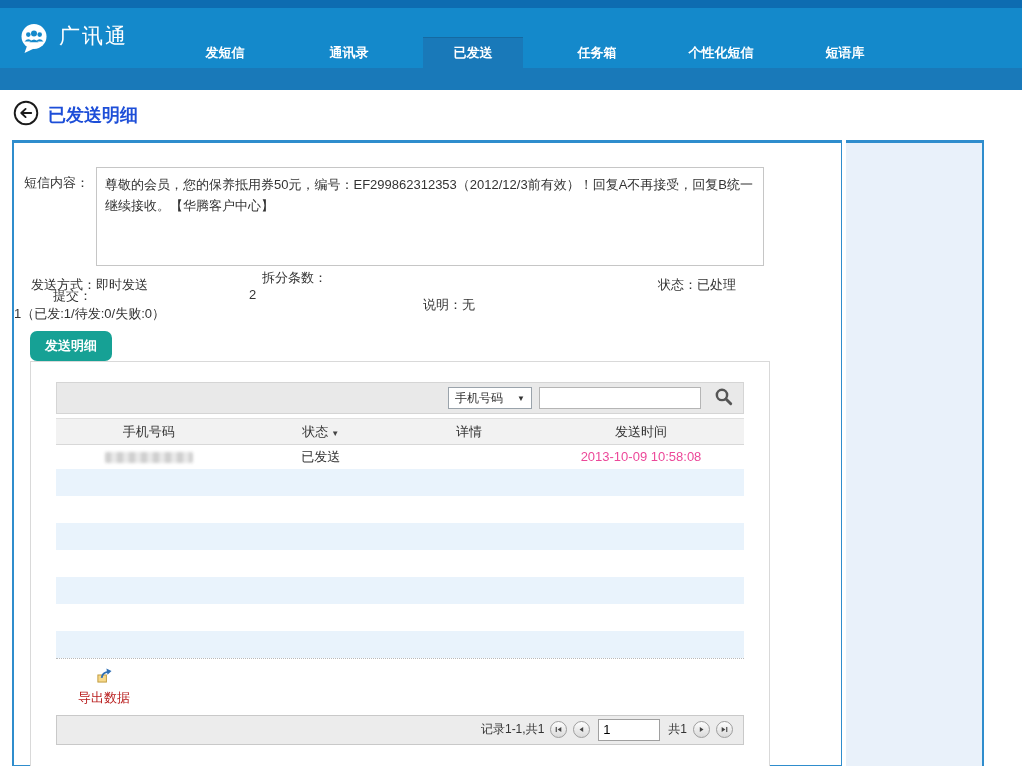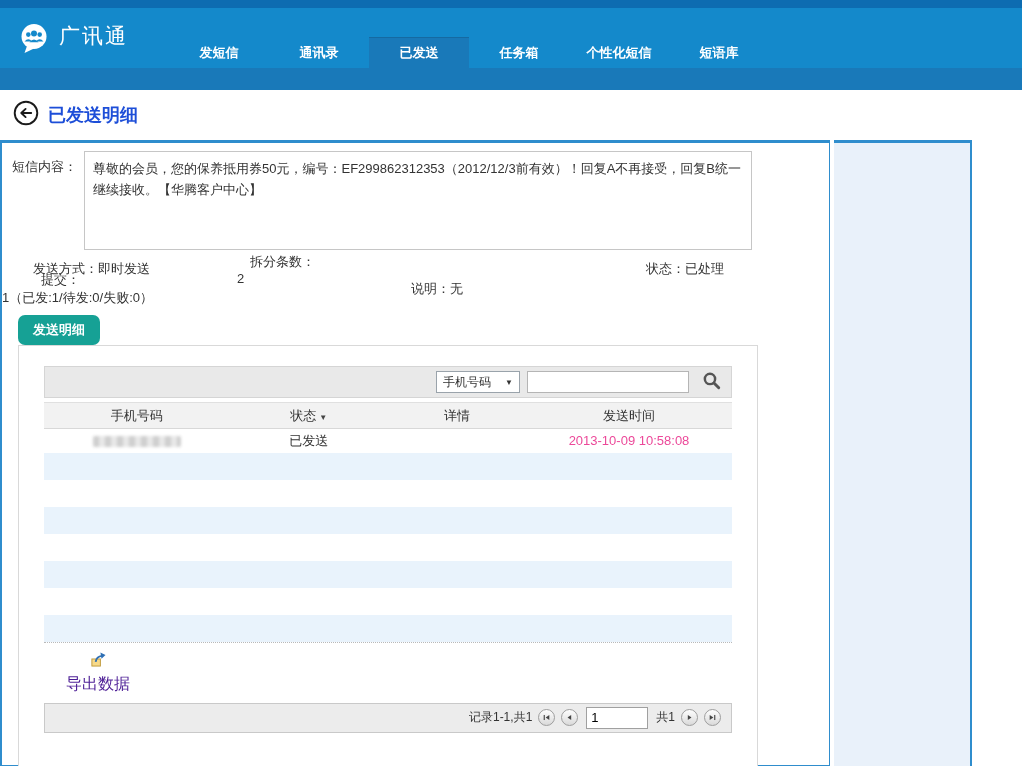--- a/index.html
+++ b/index.html
@@ -2,48 +2,48 @@
 <html><head>
 <meta charset="utf-8">
 <style>
   html,body{margin:0;padding:0;width:1022px;height:766px;overflow:hidden;background:#fff;
     font-family:"Liberation Sans","DejaVu Sans",sans-serif;}
   
   .top-strip{height:8px;background:#0d6cb1;}
   .header-main{height:60px;background:#1489cb;position:relative;display:flex;align-items:center;}
   .brand{display:flex;gap:9px;margin-left:18px;color:#fff;font-size:21px;letter-spacing:2px;}
   .brand svg{display:block;}
-  .main-nav{position:absolute;left:169px;bottom:0;display:flex;}
+  .main-nav{position:absolute;left:175px;bottom:0;display:flex;gap:24px;}
   .nav-item{width:100px;height:31px;line-height:31px;text-align:center;color:#fff;
     font-weight:bold;font-size:13px;cursor:pointer;}
   .nav-item.active{background:#1979b9;box-shadow:inset 0 1px 0 rgba(0,0,0,.12);}
   .header-strip{height:22px;background:#1979b9;}
   
   .title-row{height:50px;display:flex;align-items:center;gap:9px;padding-left:13px;background:#fff;}
   .page-title{font-size:18px;font-weight:bold;color:#1d4ed8;}
   
   .content{display:flex;align-items:stretch;height:626px;}
-  .main-panel{width:830px;margin-left:0;border:1px solid #2f8dcd;border-top:3px solid #2f8dcd;
-    border-left-width:2px;background:#fff;padding-top:8px;box-sizing:border-box;}
+  .main-panel{width:830px;margin-left:12px;border:1px solid #2f8dcd;border-top:3px solid #2f8dcd;
+    border-left-width:2px;background:#fff;padding-top:24px;box-sizing:border-box;}
   .right-panel{width:138px;margin-left:4px;background:#e9f1fa;border-top:3px solid #2f8dcd;
     border-right:2px solid #2f8dcd;box-sizing:border-box;}
   
   .sms-row{display:flex;padding-left:10px;font-size:13px;color:#333;}
   .sms-label{width:72px;padding-top:7px;white-space:nowrap;}
   .sms-content{width:650px;height:85px;border:1px solid #c6c6c6;padding:6px 8px;font-size:13px;
     line-height:1.65;color:#333;resize:none;overflow:hidden;
     font-family:"Liberation Sans","DejaVu Sans",sans-serif;background:#fff;}
   
   .meta{font-size:13px;color:#333;margin-top:9px;}
   .meta-row{display:flex;height:20px;align-items:center;}
   .meta-col1{width:235px;display:flex;}
   .meta-col2{width:400px;display:flex;flex-direction:column;}
   .meta-col3{flex:1;display:flex;}
   .lbl{display:inline-block;text-align:right;white-space:nowrap;}
-  .meta-col1 .lbl{width:96px;}
+  .meta-col1 .lbl{width:82px;}
   .meta-col2 .lbl{width:78px;}
   .meta-col3 .lbl{width:48px;}
   
   .detail-tab{display:inline-block;margin:16px 0 0 16px;background:#16a195;color:#fff;
     font-size:13px;font-weight:bold;padding:6px 15px;cursor:pointer;border-radius:7px;}
   .tab-panel{margin-left:16px;width:740px;border:1px solid #d9d9d9;background:#fff;
     padding:20px 0 35px 0;box-sizing:border-box;}
   .widget{margin:0 25px;}
   
   .search-bar{height:30px;background:#e9e9e9;border:1px solid #d5d5d5;display:flex;
@@ -62,21 +62,21 @@
   tr.data-row{height:24px;}
   tr.data-row td{text-align:center;}
   td.time-cell{color:#ec4899;}
   tr.empty-row{height:27px;}
   tr.empty-row.blue{background:#e9f3fc;}
   .redacted{display:inline-block;width:88px;height:11px;border-radius:2px;vertical-align:middle;
     background:repeating-linear-gradient(90deg,#c7c7c7 0 6px,#e4e4e4 6px 12px);filter:blur(1.6px);opacity:.85;}
   
   .export-row{border-top:1px dotted #b9b9b9;padding:6px 0 7px 16px;}
   .export-btn{display:inline-flex;flex-direction:column;align-items:center;gap:3px;background:none;
-    border:none;font-size:16px;color:#4c1d95;cursor:pointer;
+    border:none;font-size:13px;color:#b91c1c;cursor:pointer;
     font-family:"Liberation Sans","DejaVu Sans",sans-serif;}
   
   .pager{height:28px;background:#ececec;border:1px solid #c9c9c9;display:flex;align-items:center;
     justify-content:flex-end;gap:6px;padding-right:10px;font-size:12px;color:#333;}
   .pbtn{width:17px;height:17px;border-radius:50%;border:1px solid #9e9e9e;
     background:linear-gradient(#fefefe,#d9d9d9);display:flex;align-items:center;justify-content:center;
     padding:0;cursor:pointer;}
   .page-input{width:52px;height:20px;border:1px solid #a0a0a0;font-size:13px;padding:0 4px;margin:0 2px;}
 </style>
 </head>

